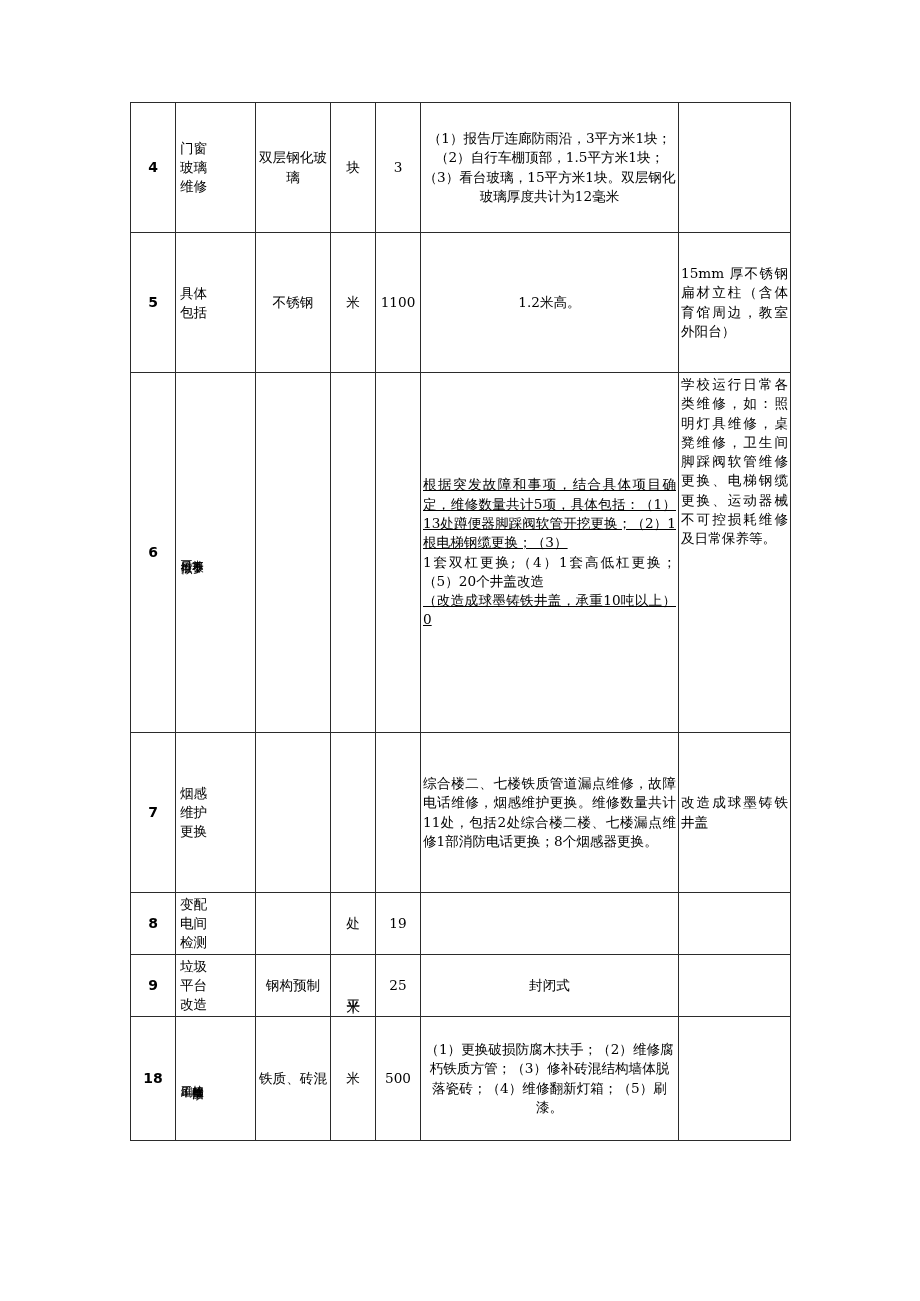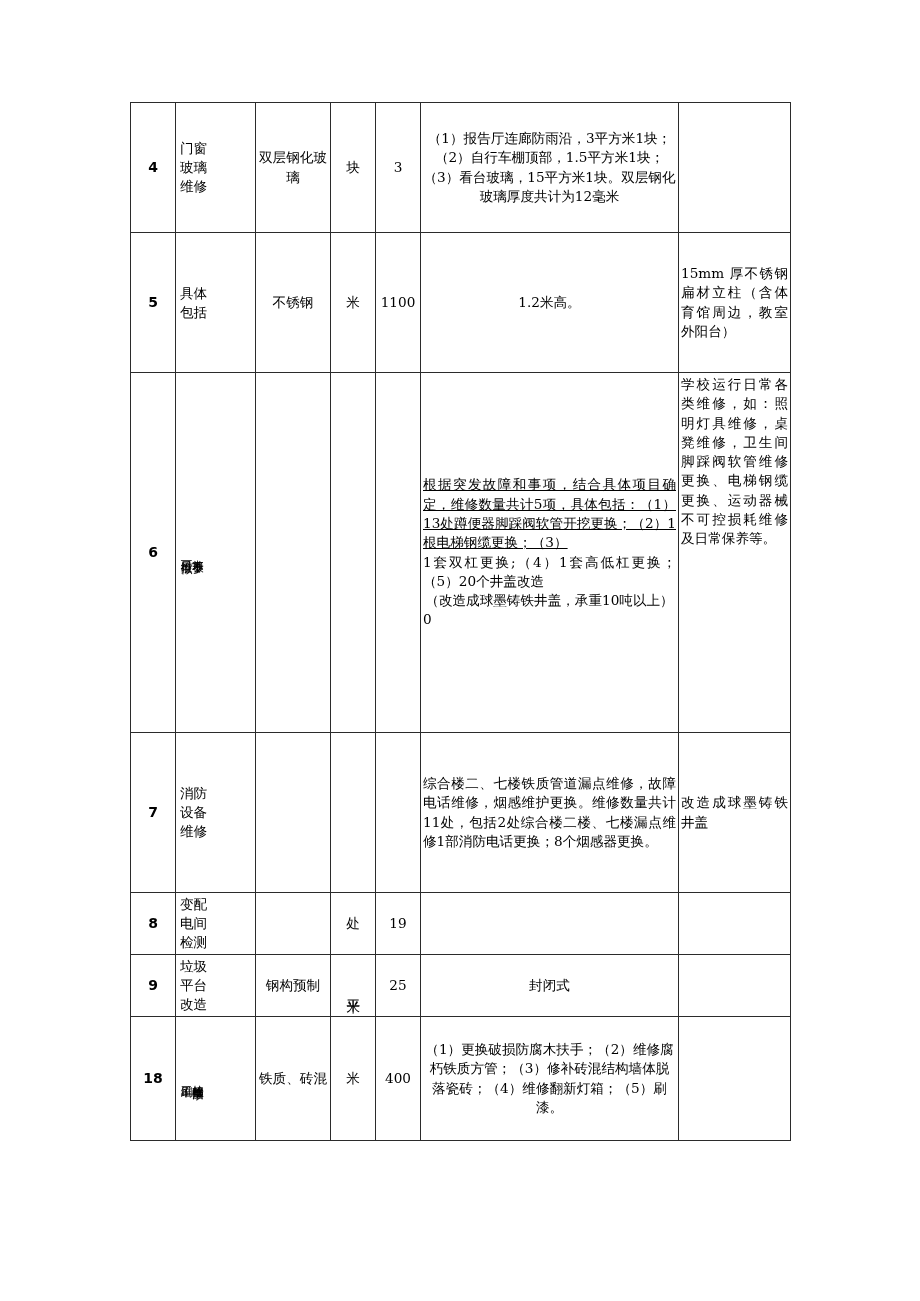--- a/index.html
+++ b/index.html
@@ -152,29 +152,29 @@
             <span class="vcol">常专参不项</span>
             <span class="vcol">可维日控似</span>
           </span>
         </td>
         <td class="mat"></td>
         <td class="unit"></td>
         <td class="qty"></td>
         <td class="desc" style="vertical-align:middle;">
           <span style="display:block;text-align:justify;text-align-last:left;text-decoration:underline;">根据突发故障和事项，结合具体项目确定，维修数量共计5项，具体包括：（1）13处蹲便器脚踩阀软管开挖更换；（2）1根电梯钢缆更换；（3）</span>
           <span style="display:block;text-align:justify;text-align-last:left;">1套双杠更换;（4）1套高低杠更换；（5）20个井盖改造</span>
-          <span style="display:block;text-align:center;">（改造成球墨铸铁井盖，承重10吨以上）0</span>
+          <span style="display:block;text-decoration:underline;">（改造成球墨铸铁井盖，承重10吨以上）0</span>
         </td>
         <td class="note" style="vertical-align:top;">学校运行日常各类维修，如：照明灯具维修，桌凳维修，卫生间脚踩阀软管维修更换、电梯钢缆更换、运动器械不可控损耗维修及日常保养等。</td>
       </tr>
 
       <tr style="height:160px;">
         <td class="no">7</td>
         <td class="name">
-          <span class="name-wrap">消防设备维修</span>
+          <span class="name-wrap">烟感维护更换</span>
         </td>
         <td class="mat"></td>
         <td class="unit"></td>
         <td class="qty"></td>
         <td class="desc">综合楼二、七楼铁质管道漏点维修，故障电话维修，烟感维护更换。维修数量共计11处，包括2处综合楼二楼、七楼漏点维修1部消防电话更换；8个烟感器更换。</td>
         <td class="note">改造成球墨铸铁井盖</td>
       </tr>
 
       <tr style="height:62px;">
         <td class="no">8</td>
@@ -205,21 +205,21 @@
       <tr style="height:124px;">
         <td class="no">18</td>
         <td class="name" style="vertical-align:middle;">
           <span class="vwrap" style="height:auto;">
             <span class="vcol">校墙修漆程学围</span>
             <span class="vcol">维刷工</span>
           </span>
         </td>
         <td class="mat">铁质、砖混</td>
         <td class="unit">米</td>
-        <td class="qty">400</td>
+        <td class="qty">500</td>
         <td class="desc ctr">（1）更换破损防腐木扶手；（2）维修腐朽铁质方管；（3）修补砖混结构墙体脱落瓷砖；（4）维修翻新灯箱；（5）刷漆。</td>
         <td class="note"></td>
       </tr>
 
     </tbody>
   </table>
 
 </div>
 
 </body></html>

